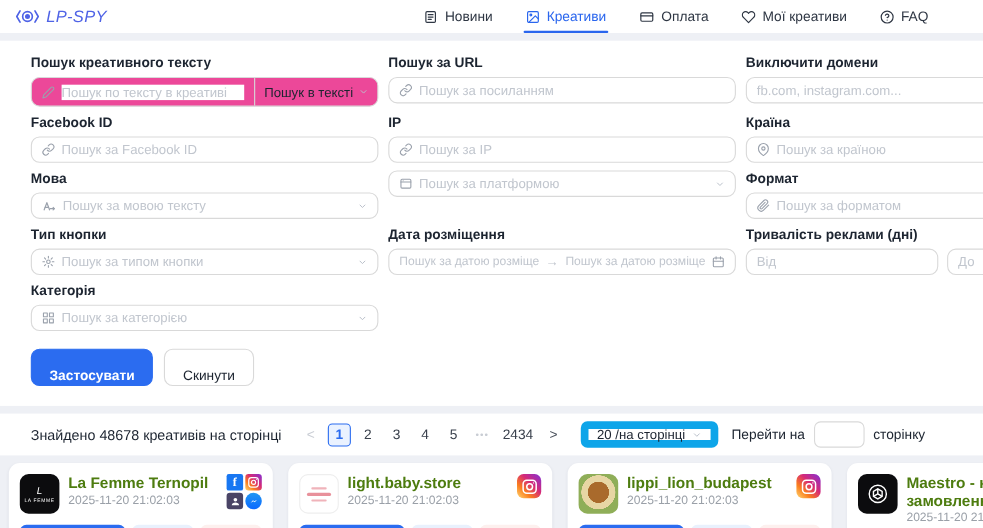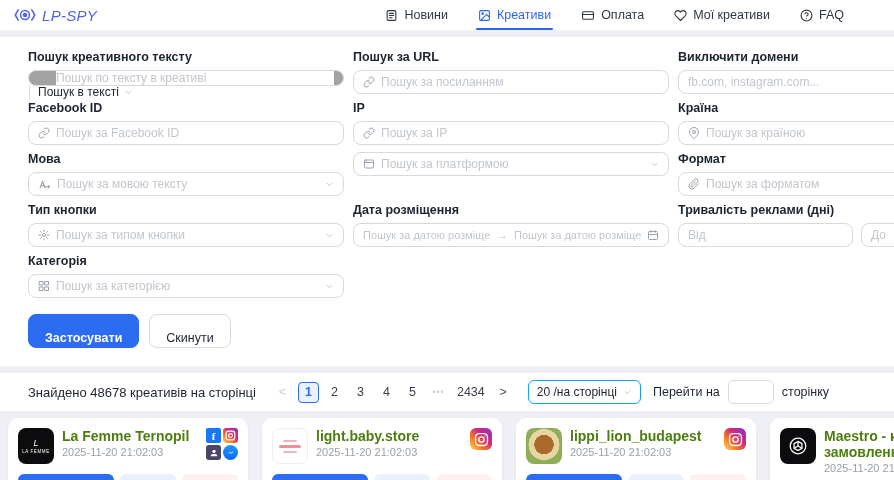--- a/index.html
+++ b/index.html
@@ -17,21 +17,21 @@
 
   
   .panel { background:#fff; margin-top:7px; padding:13px 0 18px 28px; overflow:hidden; }
   .grid { display:grid; grid-template-columns:repeat(3,316px); column-gap:9px; row-gap:7px; width:966px; }
   .label { font-size:12.5px; font-weight:600; color:#1c2430; margin-bottom:6px; line-height:14px; }
   .control { height:24px; border:1px solid #d9d9d9; border-radius:8px; display:flex; align-items:center; padding:0 9px; gap:6px; background:#fff; }
   .control input { border:none; outline:none; flex:1; min-width:0; font-size:12px; font-family:inherit; color:#333; background:transparent; }
   .control input::placeholder { color:#c1c6ce; }
   .ficon { display:flex; align-items:center; color:#9aa1ac; flex:none; }
   .chev { display:flex; align-items:center; color:#b9bfc9; flex:none; }
-  .group { height:16px; border:1px solid #d9d9d9; border-radius:8px; display:flex; background:#a3a3a3;flex-direction:column; }
+  .group { height:27px; border:1px solid #d9d9d9; border-radius:8px; display:flex; background:#ec4899; }
   .group .inputpart { flex:1; display:flex; align-items:center; gap:6px; padding:0 9px; min-width:0; }
   .group .inputpart input { border:none; outline:none; flex:1; min-width:0; font-size:12px; font-family:inherit; }
   .group .inputpart input::placeholder { color:#c1c6ce; }
   .addon { border-left:1px solid #d9d9d9; padding:0 8px; display:flex; align-items:center; gap:5px; font-size:12px; color:#1c2430; white-space:nowrap; cursor:pointer; }
   .rangearrow { color:#c1c6ce; font-size:12px; flex:none; }
   .two { display:flex; gap:8px; }
   .two .control { flex:1; }
   .btnrow { margin-top:16px; display:flex; gap:10px; }
   .btn { height:26px; padding:16px 16px; border-radius:8px; font-size:12.5px; font-family:inherit; cursor:pointer; }
   .btn-primary { background:#2b6cf0; border:1px solid #2b6cf0; color:#fff; font-weight:600; }
@@ -39,21 +39,21 @@
 
   
   .pagebar { background:#fff; margin-top:7px; height:38px; display:flex; align-items:center; padding:0 28px; gap:8px; font-size:13px; }
   .found { color:#1c2430; white-space:nowrap; }
   .pager { display:flex; align-items:center; gap:5px; margin-left:8px; }
   .pg { min-width:21px; height:21px; display:flex; align-items:center; justify-content:center; font-size:12.5px; color:#39404c; border-radius:4px; cursor:pointer; padding:0 3px; }
   .pg.prev { color:#c9cdd4; }
   .pg.next { color:#4a515c; }
   .pg.active { border:1px solid #2b6cf0; color:#2b6cf0; background:#eaf2ff; font-weight:600; }
   .pg.dots { color:#c9cdd4; letter-spacing:1px; font-size:9px; }
-  .size-select { border:1px solid #0ea5e9; border-radius:6px; height:24px; padding:0 8px; display:flex; align-items:center; gap:6px; font-size:12px; margin-left:6px; cursor:pointer; white-space:nowrap; }
+  .size-select { border:7px solid #0ea5e9; border-radius:6px; height:24px; padding:0 8px; display:flex; align-items:center; gap:6px; font-size:12px; margin-left:6px; cursor:pointer; white-space:nowrap; }
   .goto { display:flex; align-items:center; gap:8px; font-size:12.5px; margin-left:4px; white-space:nowrap; }
   .goto input { width:46px; height:24px; border:1px solid #d9d9d9; border-radius:6px; outline:none; font-size:12px; padding:0 6px; }
 
   
   .cards { display:flex; gap:14px; padding:7px 0 0 8px; width:1030px; }
   .card { width:240px; min-width:240px; background:#fff; border-radius:10px; padding:10px 10px; box-shadow:0 1px 3px rgba(20,30,60,.06); height:130px; overflow:hidden; }
   .card-head { display:flex; gap:8px; align-items:flex-start; }
   .avatar { width:36px; height:36px; border-radius:8px; flex:none; display:flex; flex-direction:column; align-items:center; justify-content:center; overflow:hidden; }
   .av-black { background:#0c0c0e; color:#fff; }
   .av-lafemme .sq { font-size:9px; font-style:italic; line-height:8px; }

